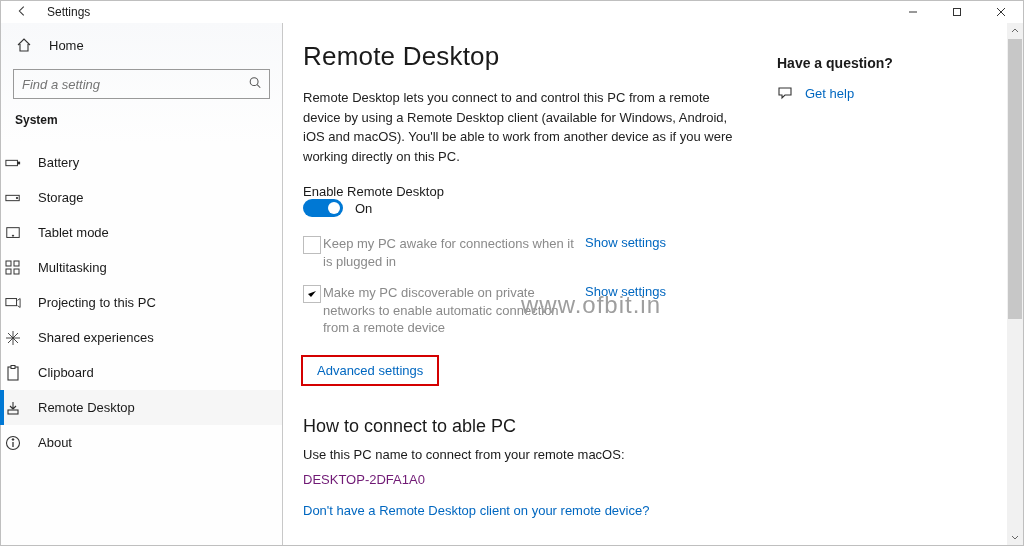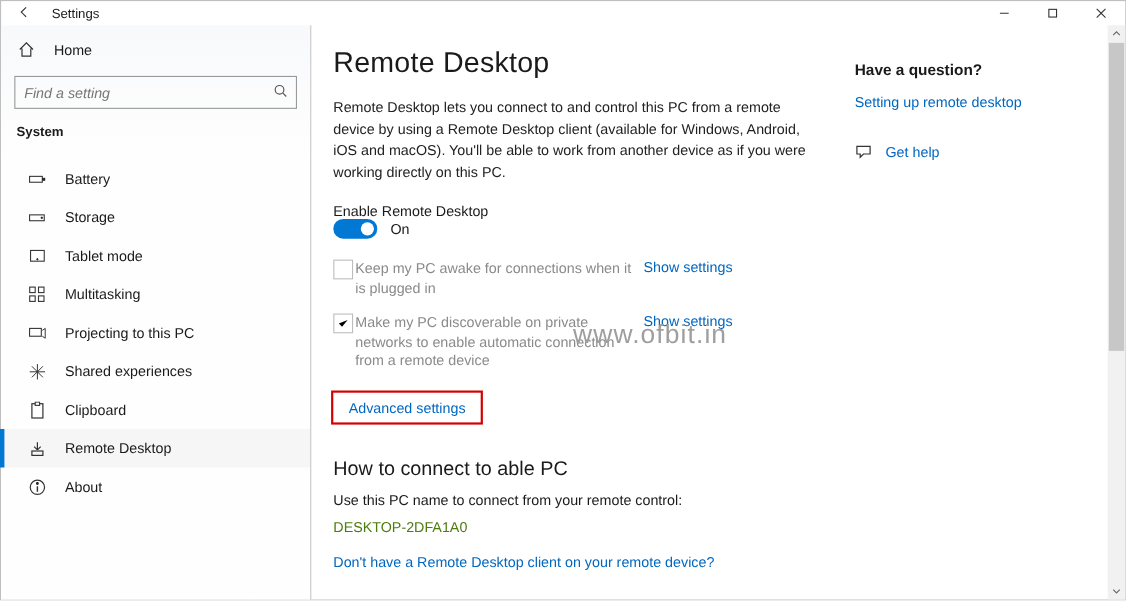--- a/index.html
+++ b/index.html
@@ -22,21 +22,21 @@
   .home-row { display: flex; align-items: center; gap: 16px; height: 36px; padding-left: 14px; font-size: 13px; }
   .home-row .icon { width: 18px; display:flex; align-items:center; justify-content:center; }
 
   .search-wrap { margin: 6px 12px 6px 12px; position: relative; }
   .search-input { width: 100%; height: 30px; border: 1px solid #999; background: transparent; padding: 0 28px 0 8px; font-size: 13px; font-style: italic; color: #555; outline: none; }
   .search-icon { position: absolute; right: 8px; top: 50%; transform: translateY(-50%); color: #555; }
 
   .category { padding: 8px 14px 10px; font-size: 12px; font-weight: 600; }
 
   .nav { display: flex; flex-direction: column; margin-top: 8px; }
-  .nav-item { display: flex; align-items: center; gap: 16px; height: 35px; padding-left: 24px; font-size: 13px; position: relative; }
+  .nav-item { display: flex; align-items: center; gap: 16px; height: 35px; padding-left: 3px; font-size: 13px; position: relative; }
   .nav-item .icon { width: 18px; display:flex; align-items:center; justify-content:center; color:#222; }
   .nav-item .icon svg { width: 16px; height: 16px; }
   .nav-item.active::before { content:""; position:absolute; left:-1px; top:0; bottom:0; width:4px; background:#0078d4; }
   .nav-item.active { background: rgba(0,0,0,0.03); }
 
   
   .main { flex: 1; display: flex; min-width: 0; }
   .content { flex: 1; padding: 18px 20px 10px 20px; overflow: auto; max-width: 620px; }
   .rightcol { width: 230px; padding: 32px 18px 0 0; }
 
@@ -53,21 +53,21 @@
   .option-row .cb { width:18px; height:18px; border:1px solid #bdbdbd; margin-top:1px; flex:none; display:flex; align-items:center; justify-content:center; }
   .option-row .cb svg { width:12px; height:12px; color:#a5a5a5; }
   .option-row .text { flex:1; max-width: 260px; font-size:13px; line-height:1.35; }
   .option-row .link { color:#0067c0; font-size:13px; cursor:pointer; align-self:flex-start; white-space:nowrap; }
 
   .adv-wrap { display:inline-block; border:2px solid #d40000; padding:6px 14px; margin:4px 0 24px -2px; }
   .adv-link { color:#0067c0; font-size:13px; cursor:pointer; }
 
   h2.section { font-size:18px; font-weight:400; margin: 6px 0 10px; }
   .plain { font-size:13px; margin-bottom: 10px; }
-  .pc-name { font-size:13px; color:#4d7c0f; margin-bottom: 16px; }
+  .pc-name { font-size:13px; color:#701a75; margin-bottom: 16px; }
   .link { color:#0067c0; font-size:13px; cursor:pointer; }
 
   
   .qhead { font-size:14px; font-weight:600; margin-bottom: 14px; }
   .rlink { color:#0067c0; font-size:13px; display:block; margin-bottom: 30px; }
   .help-row { display:flex; align-items:center; gap:12px; }
   .help-row .bubble { width:16px; height:16px; }
 
   
   .scrollbar { width: 16px; background:#f1f1f1; display:flex; flex-direction:column; align-items:center; }
@@ -251,31 +251,30 @@
           </div>
           <div class="text">Make my PC discoverable on private networks to enable automatic connection from a remote device</div>
           <span class="link">Show settings</span>
         </div>
 
         <div class="adv-wrap">
           <span class="adv-link">Advanced settings</span>
         </div>
 
         <h2 class="section">How to connect to able PC</h2>
-        <p class="plain">Use this PC name to connect from your remote control:</p>
+        <p class="plain">Use this PC name to connect from your remote macOS:</p>
         <p class="pc-name">DESKTOP-2DFA1A0</p>
         <p><span class="link">Don't have a Remote Desktop client on your remote device?</span></p>
 
         
         
       </div>
 
       <div class="rightcol">
         <div class="qhead">Have a question?</div>
-        <a class="rlink">Setting up remote desktop</a>
         <div class="help-row">
           <span class="bubble">
             <svg width="16" height="16" viewBox="0 0 16 16">
                 <path d="M2 3 h12 v7 h-6 l-3 3 v-3 h-3 z" stroke="#333" stroke-width="1.1" fill="none"></path>
               </svg>
           </span>
           <span class="link">Get help</span>
         </div>
       </div>
 

